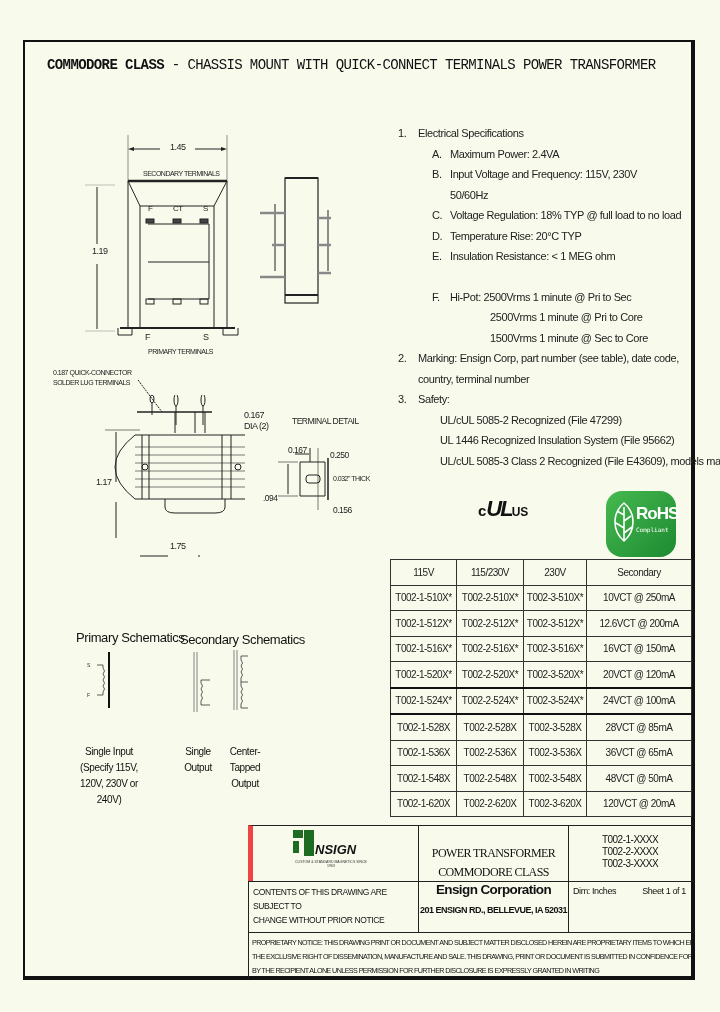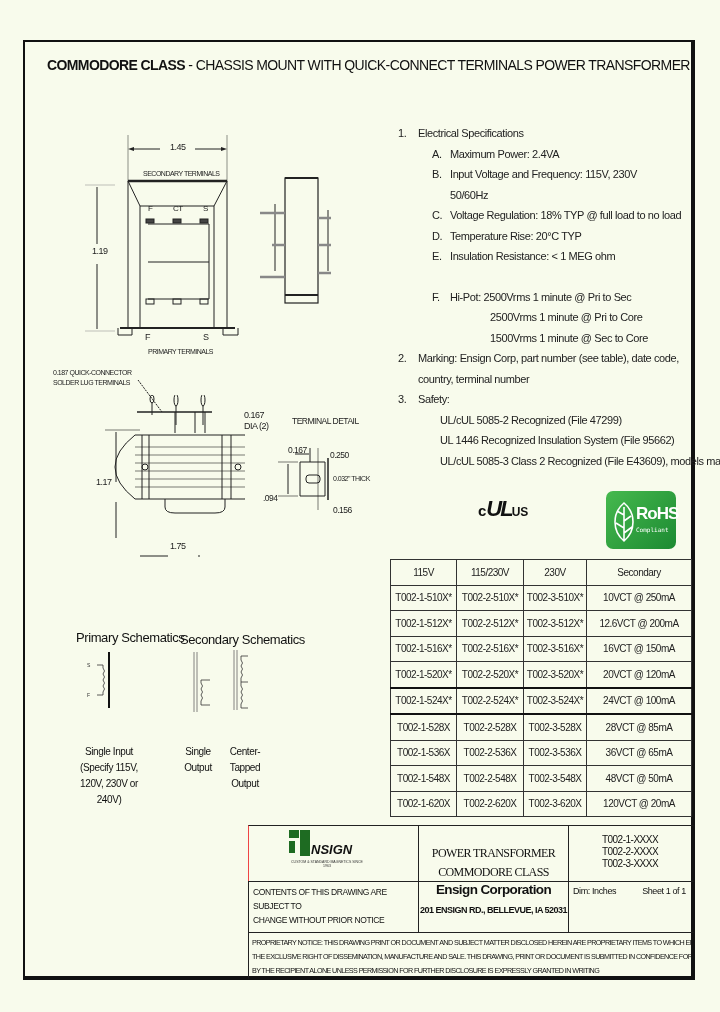--- a/index.html
+++ b/index.html
@@ -1,18 +1,18 @@
 <!DOCTYPE html>
 <html><head>
 <meta charset="utf-8">
 <style>
   html,body{margin:0;padding:0;}
   body{width:720px;height:1012px;background:#f8fbec;position:relative;overflow:hidden;font-family:"Liberation Sans",sans-serif;color:#111;}
   .frame{position:absolute;left:23px;top:40px;width:672px;height:940px;border:2px solid #111;border-right:4px solid #111;border-bottom:4px solid #111;box-sizing:border-box;}
-  .title{position:absolute;left:47px;top:57px;font-family:Liberation Sans, sans-serif;font-size:14px;letter-spacing:-0.6px;white-space:nowrap;}
+  .title{position:absolute;left:47px;top:57px;font-family:Liberation Mono, monospace;font-size:14px;letter-spacing:-0.6px;white-space:nowrap;}
   .title b{font-weight:bold;}
   .specs{position:absolute;left:398px;top:123px;font-size:11px;line-height:20.5px;letter-spacing:-0.4px;color:#222;}
   .specs .row{white-space:nowrap;height:20.5px;}
   .specs .num{display:inline-block;width:20px;}
   .specs .ind1{padding-left:34px;}
   .specs .ind1 .l{display:inline-block;width:18px;}
   .specs .ind2{padding-left:52px;}
   .specs .ind3{padding-left:92px;}
   .specs .ind4{padding-left:42px;}
   .specs .gap{height:20px;}
@@ -183,21 +183,21 @@
   <div class="row"><span class="num">3.</span><span>Safety:</span></div>
   <div class="row ind4">UL/cUL 5085-2 Recognized (File 47299)</div>
   <div class="row ind4">UL 1446 Recognized Insulation System (File 95662)</div>
   <div class="row ind4">UL/cUL 5085-3 Class 2 Recognized (File E43609), models marked (*)</div>
 </div>
 
 <div style="position:absolute;left:478px;top:496px;font-weight:bold;white-space:nowrap;">
   <span style="font-size:15px">c</span><span style="font-size:22px;font-style:italic;letter-spacing:-2px">UL</span><span style="font-size:12px">US</span>
 </div>
 
-<div style="position:absolute;left:606px;top:491px;width:70px;height:58px;background:linear-gradient(135deg,#46b94e,#1c8a32);border-radius:7px;color:#fff;">
+<div style="position:absolute;left:606px;top:491px;width:70px;height:66px;background:linear-gradient(135deg,#46b94e,#1c8a32);border-radius:16px;color:#fff;">
   <svg style="position:absolute;left:4px;top:10px" width="28" height="42" viewBox="0 0 28 42">
       <path d="M14,2 C2,12 2,30 14,40 C26,30 26,12 14,2 Z M14,6 L14,40 M14,14 L7,10 M14,20 L21,15 M14,27 L6,22 M14,32 L22,26" stroke="#fff" stroke-width="1.6" fill="none"></path>
     </svg>
   <div style="position:absolute;left:30px;top:13px;font-weight:bold;font-size:17px;letter-spacing:-1px">RoHS</div>
   <div style="position:absolute;left:30px;top:35px;font-size:6px;font-family:'DejaVu Sans Mono',monospace">Compliant</div>
 </div>
 
 <table class="ptable">
   <tbody>
   <tr>
@@ -290,21 +290,21 @@
 </div>
 <div class="schem-l" style="left:180px;top:744px;width:36px">
   <div>Single</div>
     <div>Output</div>
 </div>
 <div class="schem-l" style="left:218px;top:744px;width:54px">
   <div>Center-Tapped</div>
     <div>Output</div>
 </div>
 
-<div class="tb" style="left:248px;top:825px;width:171px;height:57px;border-left:1px solid #ef4444;">
+<div class="tb" style="left:248px;top:825px;width:171px;height:57px;border-left:5px solid #ef4444;">
   <div style="position:absolute;left:40px;top:4px;">
     <div style="position:absolute;left:0;top:0;width:10px;height:8px;background:#1e6b22"></div>
     <div style="position:absolute;left:0;top:11px;width:6px;height:12px;background:#1e6b22"></div>
     <div style="position:absolute;left:11px;top:0;width:10px;height:26px;background:#1e6b22"></div>
     <div style="position:absolute;left:22px;top:12px;font-weight:bold;font-style:italic;font-size:13px;color:#111;">NSIGN</div>
   </div>
   <div style="position:absolute;left:38px;top:34px;font-size:3.5px;width:80px;text-align:center;color:#333">CUSTOM &amp; STANDARD MAGNETICS SINCE 1963</div>
 </div>
 <div class="tb" style="left:418px;top:825px;width:151px;height:57px;text-align:center;font-family:'Liberation Serif',serif;font-size:12px;letter-spacing:-0.6px;padding-top:20px">
   <div>POWER TRANSFORMER</div>

